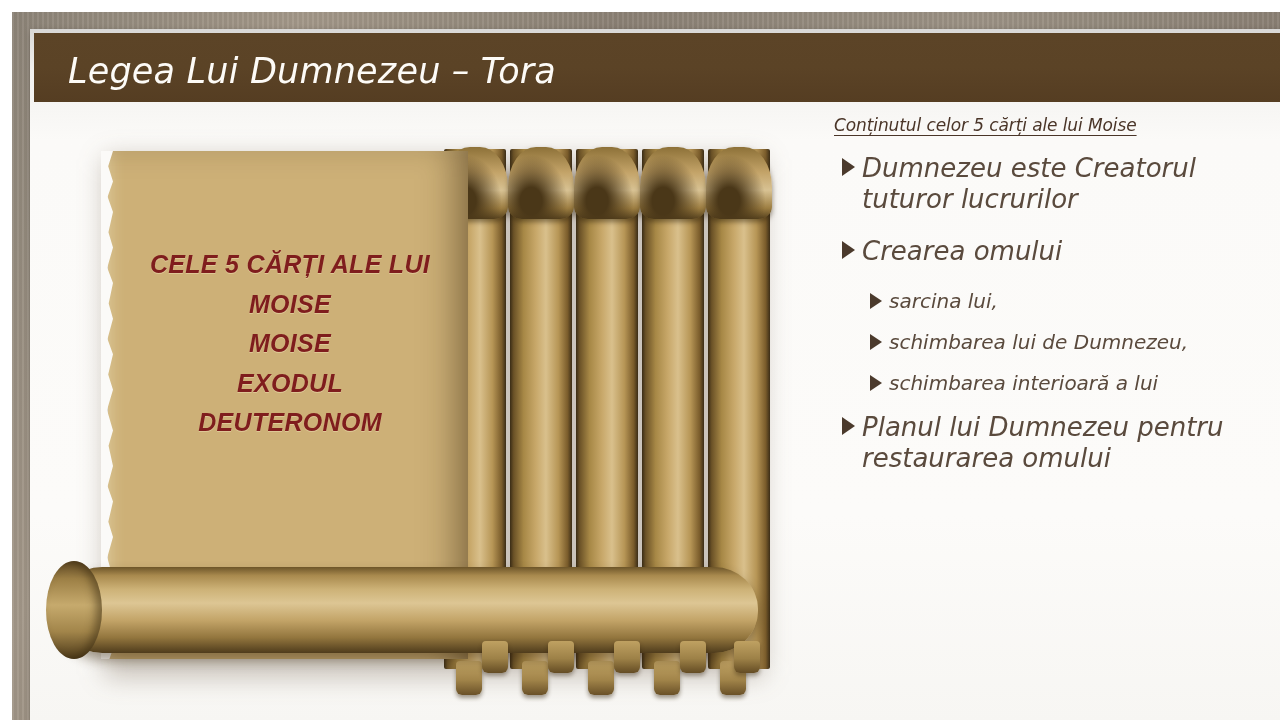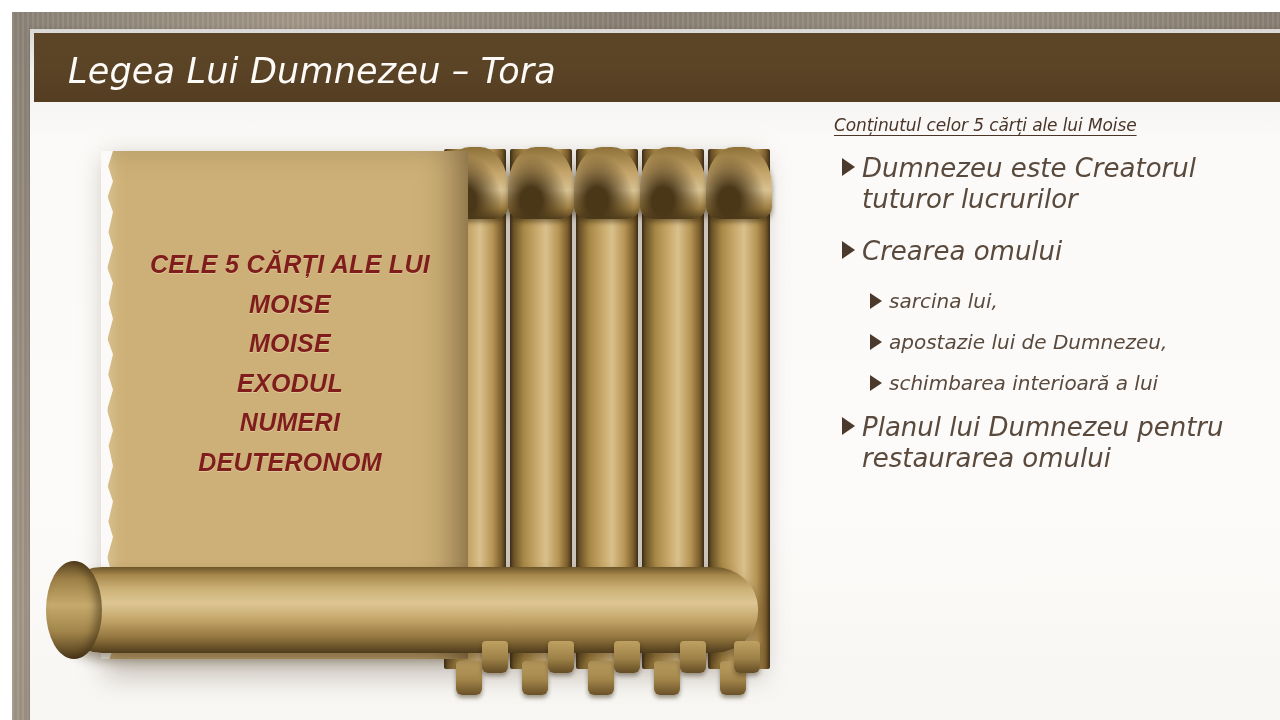--- a/index.html
+++ b/index.html
@@ -263,21 +263,20 @@
       <div class="fold f3"></div>
       <div class="fold f4"></div>
       <div class="fold f5"></div>
 
       <div class="parchment">
         <div class="parchment-text">
           <div>CELE 5 CĂRȚI ALE LUI</div>
           <div>MOISE</div>
           <div>MOISE</div>
           <div>EXODUL</div>
-          <div>NUMERI</div>
           <div>DEUTERONOM</div>
         </div>
       </div>
 
       <div class="bottom-roll">
         <div class="roll-tab" style="left:420px"></div>
         <div class="roll-tab" style="left:486px"></div>
         <div class="roll-tab" style="left:552px"></div>
         <div class="roll-tab" style="left:618px"></div>
         <div class="roll-tab" style="left:672px"></div>
@@ -301,21 +300,21 @@
           <span class="txt">Crearea omului</span>
         </li>
 
         <li class="bullet lvl2">
           <span class="tri"></span>
           <span class="txt">sarcina lui,</span>
         </li>
 
         <li class="bullet lvl2">
           <span class="tri"></span>
-          <span class="txt">apostazie lui de Dumnezeu,</span>
+          <span class="txt">schimbarea lui de Dumnezeu,</span>
         </li>
 
         <li class="bullet lvl2">
           <span class="tri"></span>
           <span class="txt">schimbarea interioară a lui</span>
         </li>
 
         <li class="bullet lvl1">
           <span class="tri"></span>
           <span class="txt">Planul lui Dumnezeu pentru restaurarea omului</span>

